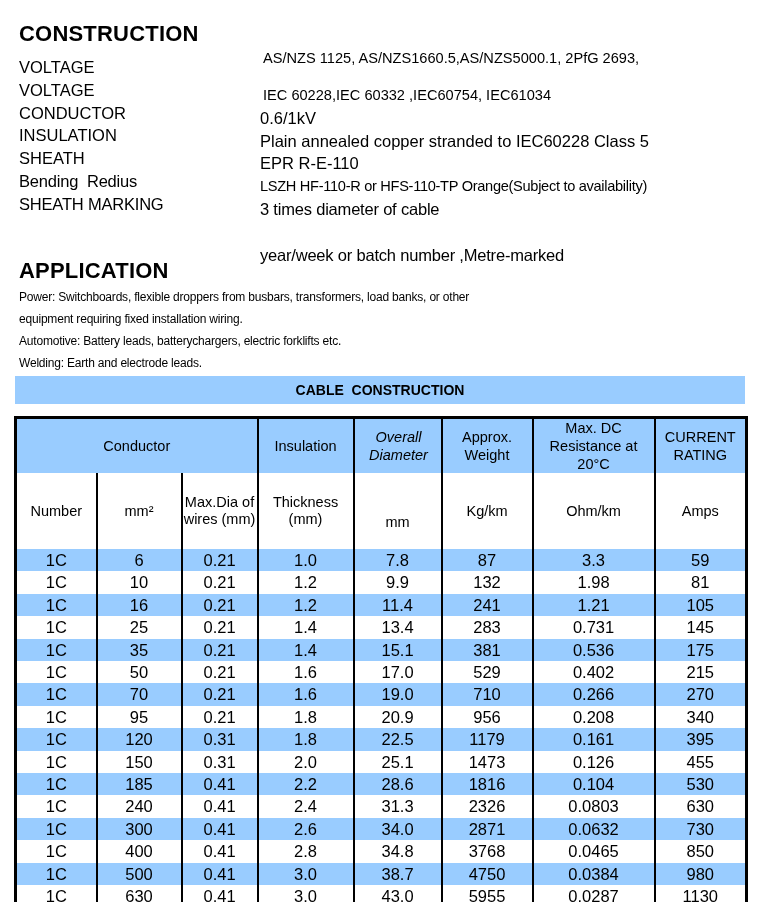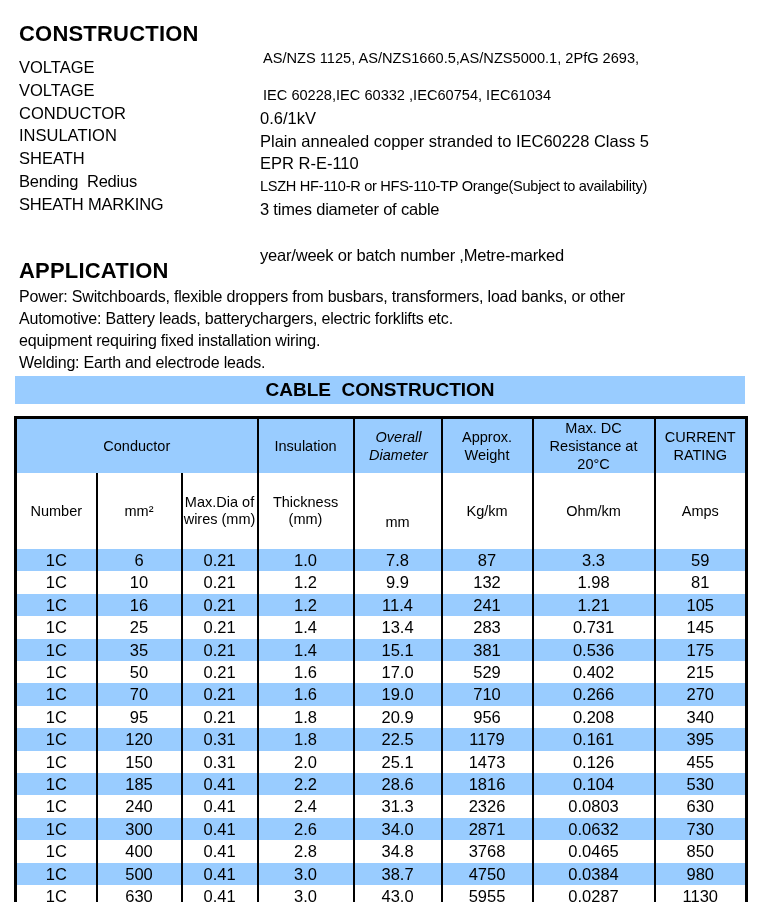--- a/index.html
+++ b/index.html
@@ -9,24 +9,24 @@
   #title-construction { top:21px; }
   #title-application { top:258px; }
   .spec { position:absolute; left:19px; top:56px; width:740px; }
   .spec-row { position:relative; height:22.8px; font-size:16.5px; line-height:22.8px; }
   .spec-label { position:absolute; left:0; top:0; white-space:nowrap; }
   .spec-value { position:absolute; left:241px; top:0; white-space:nowrap;margin-top:28px; }
   .std1 { position:absolute; left:263px; top:48px; font-size:14.6px; line-height:20px; white-space:nowrap; }
   .std2 { font-size:14.6px; }
   .sheath-val { font-size:14.6px; font-family:"Liberation Sans", sans-serif; letter-spacing:-0.3px; }
   .narrow { letter-spacing:-0.2px; }
-  .app { position:absolute; left:19px; top:286px; width:740px; font-size:16px; line-height:22px; }
+  .app { position:absolute; left:19px; top:286px; width:740px; font-size:12px; line-height:22px; }
   .app div { white-space:nowrap; }
   .banner { position:absolute; left:15px; top:376px; width:730px; height:28px; background:#99ccff;
-            text-align:center; font-weight:bold; font-size:19px; line-height:28px; }
+            text-align:center; font-weight:bold; font-size:14px; line-height:28px; }
   table.spec-table { position:absolute; left:14px; top:416px; width:731px; border-collapse:collapse;
                      font-size:16px; table-layout:fixed; }
   table.spec-table td { padding:0; text-align:center; vertical-align:middle; }
   .hdr1 td { background:#99ccff; height:54px; font-size:14.5px; line-height:18px; border-left:2px solid #000; border-right:2px solid #000; }
   .hdr2 td { background:#ffffff; height:54px; font-size:14.5px; line-height:17px; border-left:2px solid #000; border-right:2px solid #000; }
   .data td { height:22.4px; line-height:22.4px; font-size:16.5px; border-left:2px solid #000; border-right:2px solid #000; }
   .data.alt td { background:#99ccff; }
   table.spec-table { border:3px solid #000; }
   .left-txt { text-align:center; padding-left:2px !important;font-style:italic; }
   .mm-low { padding-top:22px !important; }
@@ -68,22 +68,22 @@
   </div>
   <div class="spec-row">
     <span class="spec-value narrow">year/week or batch number ,Metre-marked</span>
   </div>
 </div>
 
 <div class="h1" id="title-application">APPLICATION</div>
 
 <div class="app narrow">
   <div>Power: Switchboards, flexible droppers from busbars, transformers, load banks, or other</div>
+  <div>equipment requiring fixed installation wiring.</div>
   <div>Automotive: Battery leads, batterychargers, electric forklifts etc.</div>
-  <div>equipment requiring fixed installation wiring.</div>
   <div>Welding: Earth and electrode leads.</div>
 </div>
 
 <div class="banner" style="white-space:pre;">CABLE  CONSTRUCTION</div>
 
 <table class="spec-table">
   <colgroup>
     <col style="width:81px">
       <col style="width:85px">
       <col style="width:76px">

